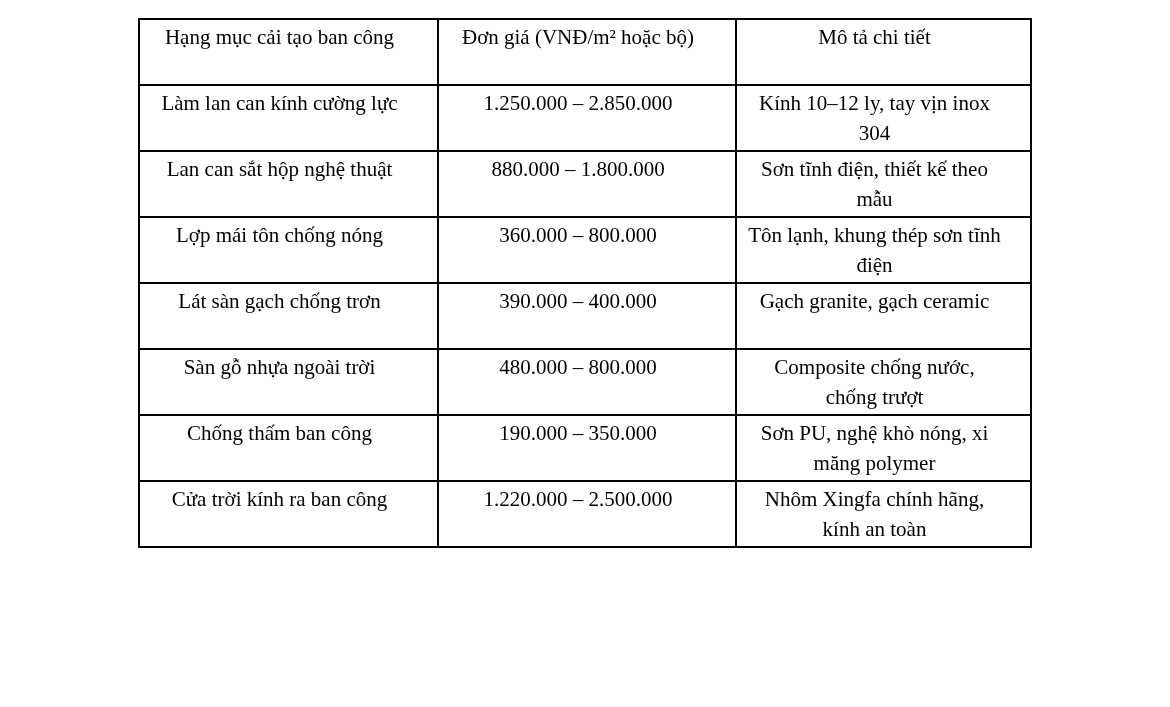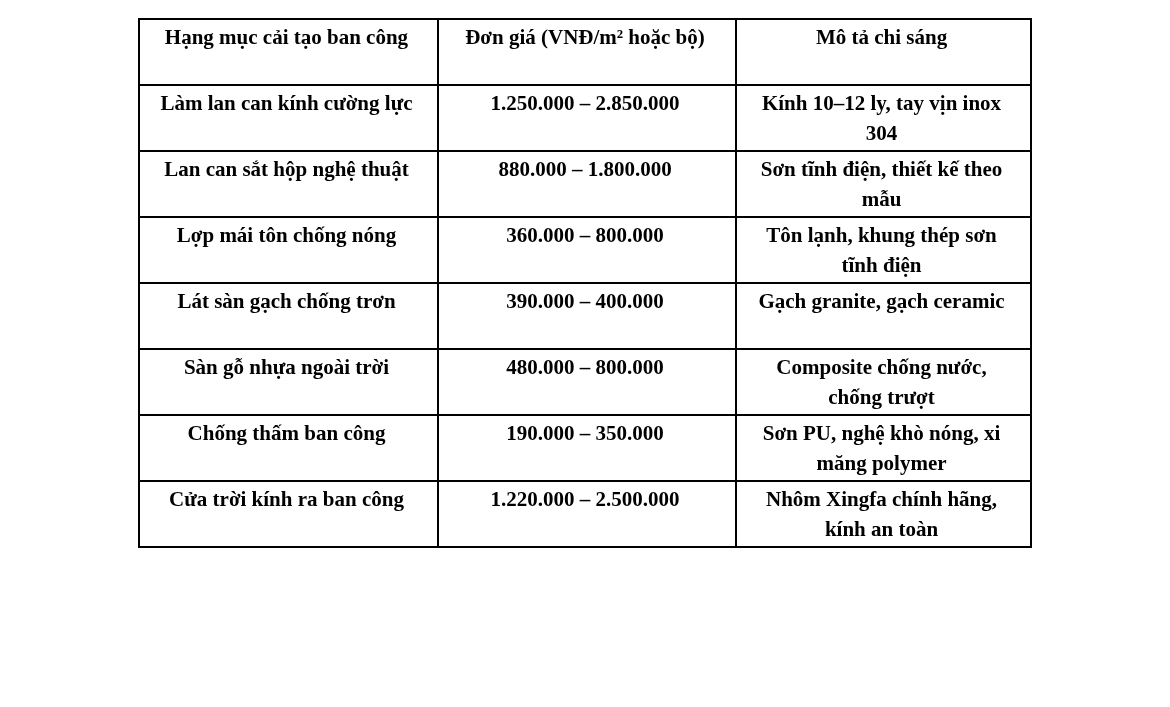--- a/index.html
+++ b/index.html
@@ -28,44 +28,44 @@
     background: #ffffff;
   }
   table.price-table col.c1 { width: 299px; }
   table.price-table col.c2 { width: 298px; }
   table.price-table col.c3 { width: 295px; }
   table.price-table th,
   table.price-table td {
     border: 2px solid #000000;
     font-size: 21px;
     line-height: 30px;
-    font-weight: bold;
+    font-weight: normal;
     text-align: center;
     vertical-align: top;
-    padding: 2px 14px 0 10px;
+    padding: 2px 28px 0 10px;
     height: 62px;
     box-sizing: content-box;
     overflow: hidden;
   }
 </style>
 </head>
 <body>
 
 <div class="page">
   <table class="price-table">
     <colgroup>
       <col class="c1">
         <col class="c2">
         <col class="c3">
     </colgroup>
     <thead>
       <tr>
         <th>Hạng mục cải tạo ban công</th>
         <th>Đơn giá (VNĐ/m² hoặc bộ)</th>
-        <th>Mô tả chi sáng</th>
+        <th>Mô tả chi tiết</th>
       </tr>
     </thead>
     <tbody>
       <tr>
         <td>Làm lan can kính cường lực</td>
         <td>1.250.000 – 2.850.000</td>
         <td>Kính 10–12 ly, tay vịn inox 304</td>
       </tr>
       <tr>
         <td>Lan can sắt hộp nghệ thuật</td>

